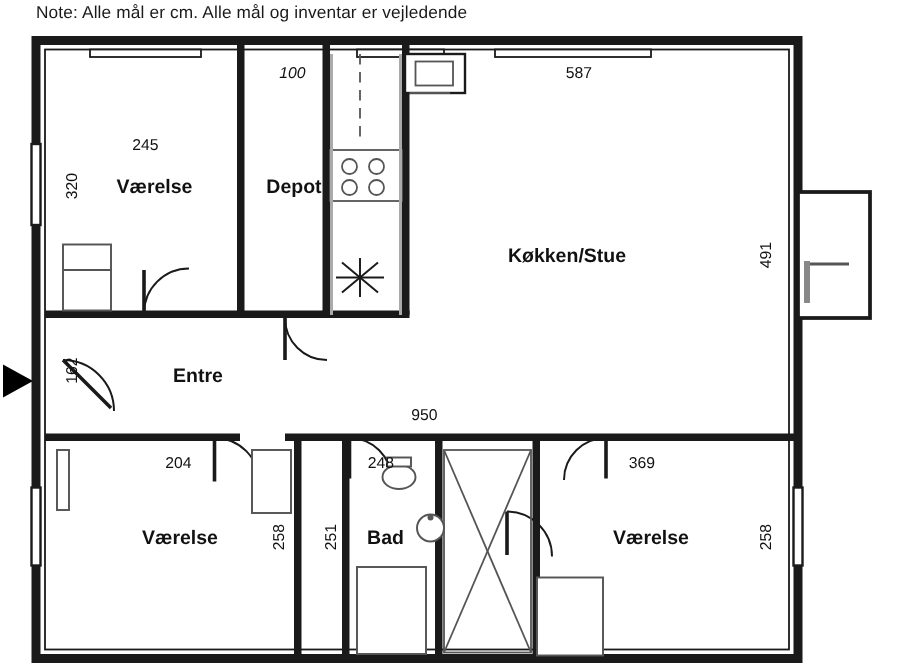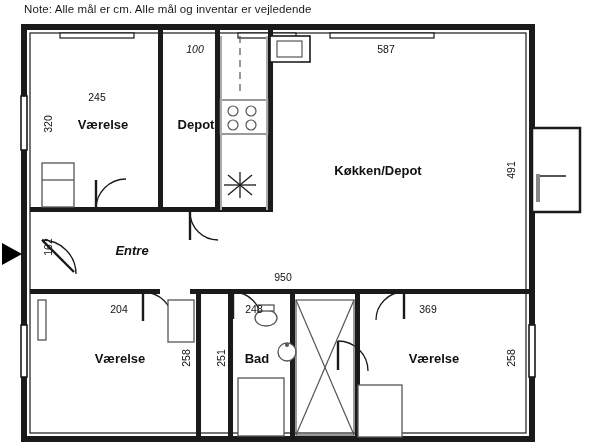--- a/index.html
+++ b/index.html
@@ -184,22 +184,22 @@
       <rect x="238" y="378" width="46" height="58"></rect>
 
       <rect x="358" y="385" width="44" height="52"></rect>
       <rect x="38" y="300" width="8" height="40"></rect>
     </g>
 
   </svg>
 
   <div class="lbl room" style="left:103px; top:124px;">Værelse</div>
   <div class="lbl room" style="left:196px; top:124px;">Depot</div>
-  <div class="lbl room" style="left:378px; top:170px;">Køkken/Depot</div>
-  <div class="lbl room" style="left:132px; top:250px;font-style:italic;">Entre</div>
+  <div class="lbl room" style="left:378px; top:170px;">Køkken/Stue</div>
+  <div class="lbl room" style="left:132px; top:250px;">Entre</div>
   <div class="lbl room" style="left:120px; top:358px;">Værelse</div>
   <div class="lbl room" style="left:257px; top:358px;">Bad</div>
   <div class="lbl room" style="left:434px; top:358px;">Værelse</div>
 
   <div class="dim" style="left:97px; top:49px;margin-top:48px;">245</div>
   <div class="dim" style="left:195px; top:49px;font-style:italic;">100</div>
   <div class="dim" style="left:386px; top:49px;">587</div>
   <div class="dim vert" style="left:48px; top:124px;">320</div>
   <div class="dim vert" style="left:511px; top:170px;">491</div>
   <div class="dim vert" style="left:48px; top:247px;">162</div>

